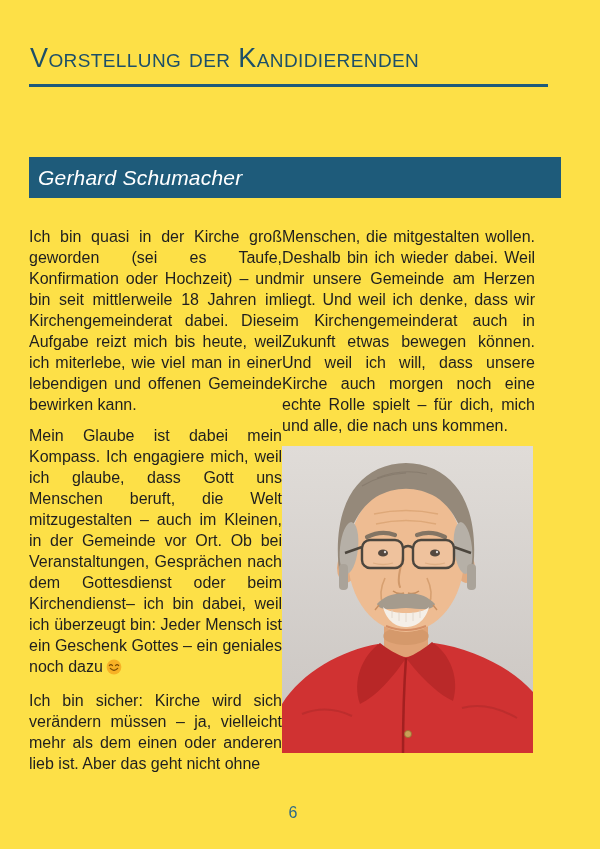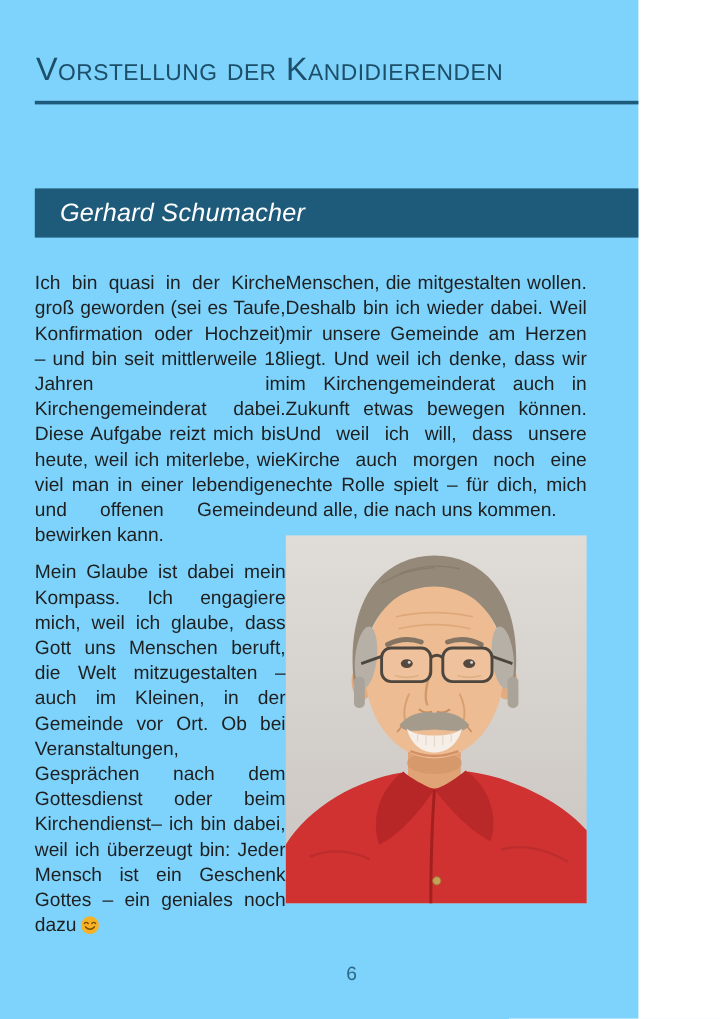--- a/index.html
+++ b/index.html
@@ -1,19 +1,19 @@
 <!DOCTYPE html>
 <html><head>
 <meta charset="utf-8">
 <style>
   html,body{margin:0;padding:0;background:#ffffff;}
   .page{
     position:relative;
-    width:532px;height:849px;
-    background:#7dd3fc;
+    width:600px;height:849px;
+    background:#fde047;
     font-family:"Liberation Sans",sans-serif;
     overflow:hidden;
     box-sizing:border-box;
   }
   .inner{padding:0 43px 0 29px;}
   .page-title{
     margin:42px 0 0 1px;
     font-size:27px;
     line-height:1.2;
     font-weight:500;
@@ -25,21 +25,21 @@
     height:3px;width:519px;
     background:#1e5b7a;
     border:none;margin:10px 0 0 0;
   }
   .name-banner{
     margin-top:70px;
     width:532px;height:41px;
     background:#1e5b7a;
     display:flex;align-items:center;
     box-sizing:border-box;
-    padding-left:21px;
+    padding-left:9px;
   }
   .name-banner .name{
     color:#ffffff;
     font-style:italic;
     font-size:21px;
     letter-spacing:0.2px;
   }
   .columns{display:flex;margin-top:28px;}
   .col{width:253px;}
   .col p{
@@ -88,20 +88,23 @@
         <p>
           <span>Ich bin quasi in der Kirche groß geworden (sei es Taufe, Konfirmation oder Hochzeit) – und bin seit mittlerweile 18 Jahren im Kirchengemeinderat dabei. Diese Aufgabe reizt mich bis heute, weil ich miterlebe, wie viel man in einer lebendigen und offenen Gemeinde bewirken kann.</span>
         </p>
         <p>
           <span>Mein Glaube ist dabei mein Kompass. Ich engagiere mich, weil ich glaube, dass Gott uns Menschen beruft, die Welt mitzugestalten – auch im Kleinen, in der Gemeinde vor Ort. Ob bei Veranstaltungen, Gesprächen nach dem Gottesdienst oder beim Kirchendienst– ich bin dabei, weil ich überzeugt bin: Jeder Mensch ist ein Geschenk Gottes – ein geniales noch dazu</span><span class="emoji"><svg width="16" height="16" viewBox="0 0 16 16">
                 <circle cx="8" cy="8" r="7.4" fill="#f7b125"></circle>
                 <path d="M3.3 6.6 Q4.9 4.7 6.5 6.6" stroke="#7a4b00" fill="none" stroke-width="1.1" stroke-linecap="round"></path>
                 <path d="M9.5 6.6 Q11.1 4.7 12.7 6.6" stroke="#7a4b00" fill="none" stroke-width="1.1" stroke-linecap="round"></path>
                 <path d="M4.3 9.4 Q8 13.2 11.7 9.4" stroke="#7a4b00" fill="none" stroke-width="1.2" stroke-linecap="round"></path>
               </svg></span>
+        </p>
+        <p>
+          <span>Ich bin sicher: Kirche wird sich verändern müssen – ja, vielleicht mehr als dem einen oder anderen lieb ist. Aber das geht nicht ohne</span>
         </p>
       </div>
 
       <div class="col">
         <p>
           <span>Menschen, die mitgestalten wollen. Deshalb bin ich wieder dabei. Weil mir unsere Gemeinde am Herzen liegt. Und weil ich denke, dass wir im Kirchengemeinderat auch in Zukunft etwas bewegen können. Und weil ich will, dass unsere Kirche auch morgen noch eine echte Rolle spielt – für dich, mich und alle, die nach uns kommen.</span>
         </p>
 
         <div class="photo-frame">
           <svg width="251" height="307" viewBox="0 0 251 307">

